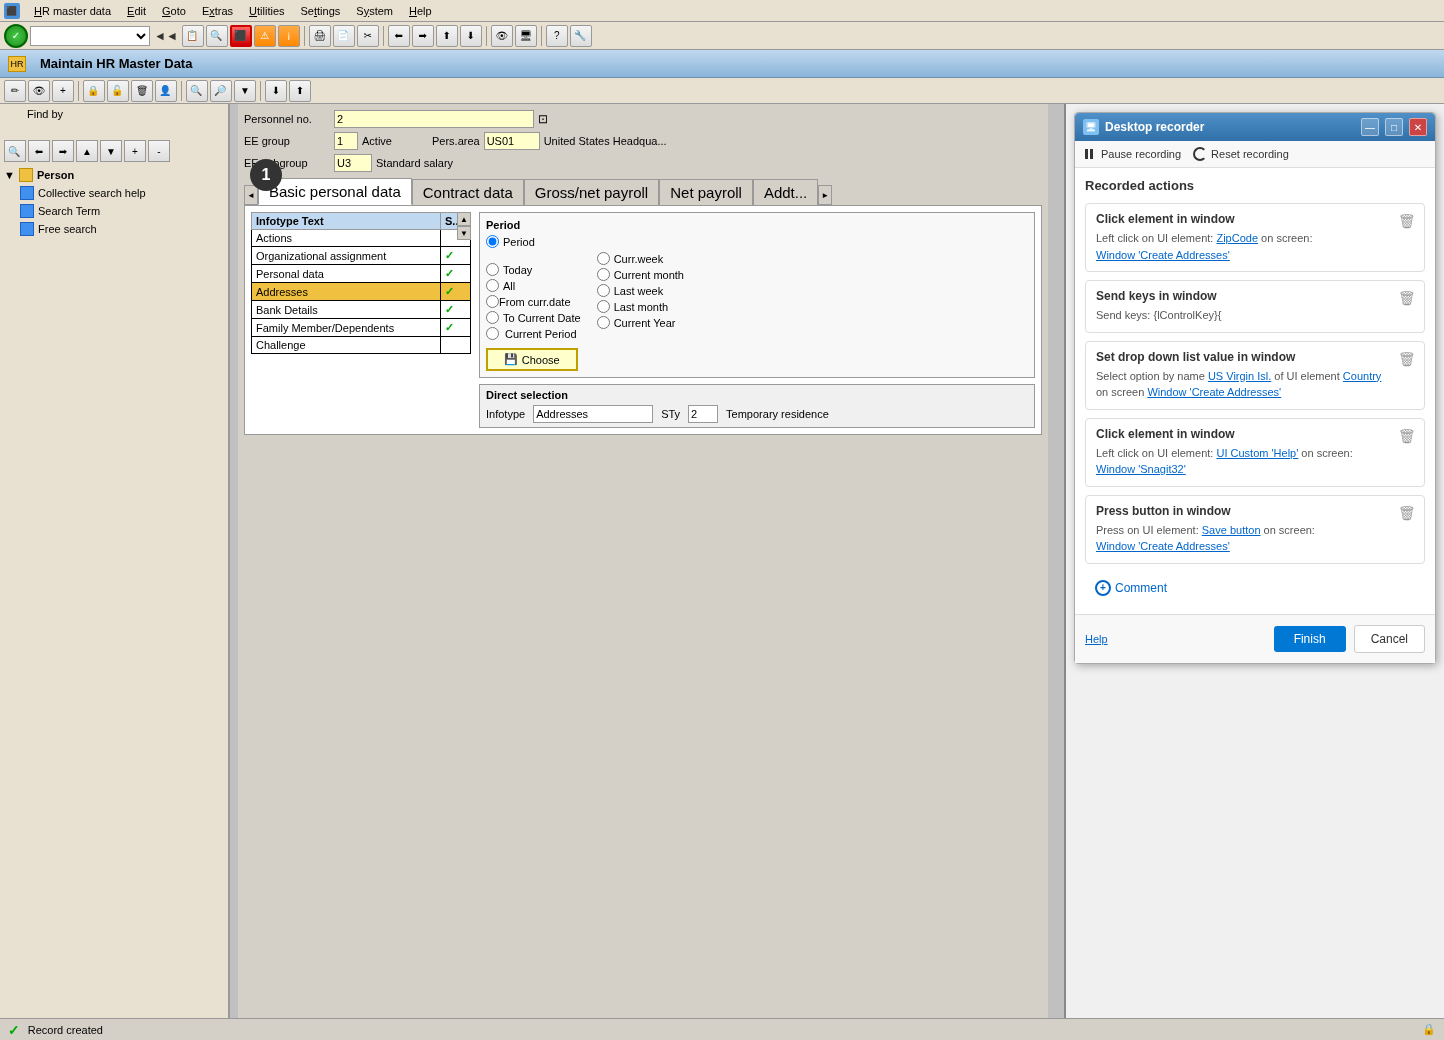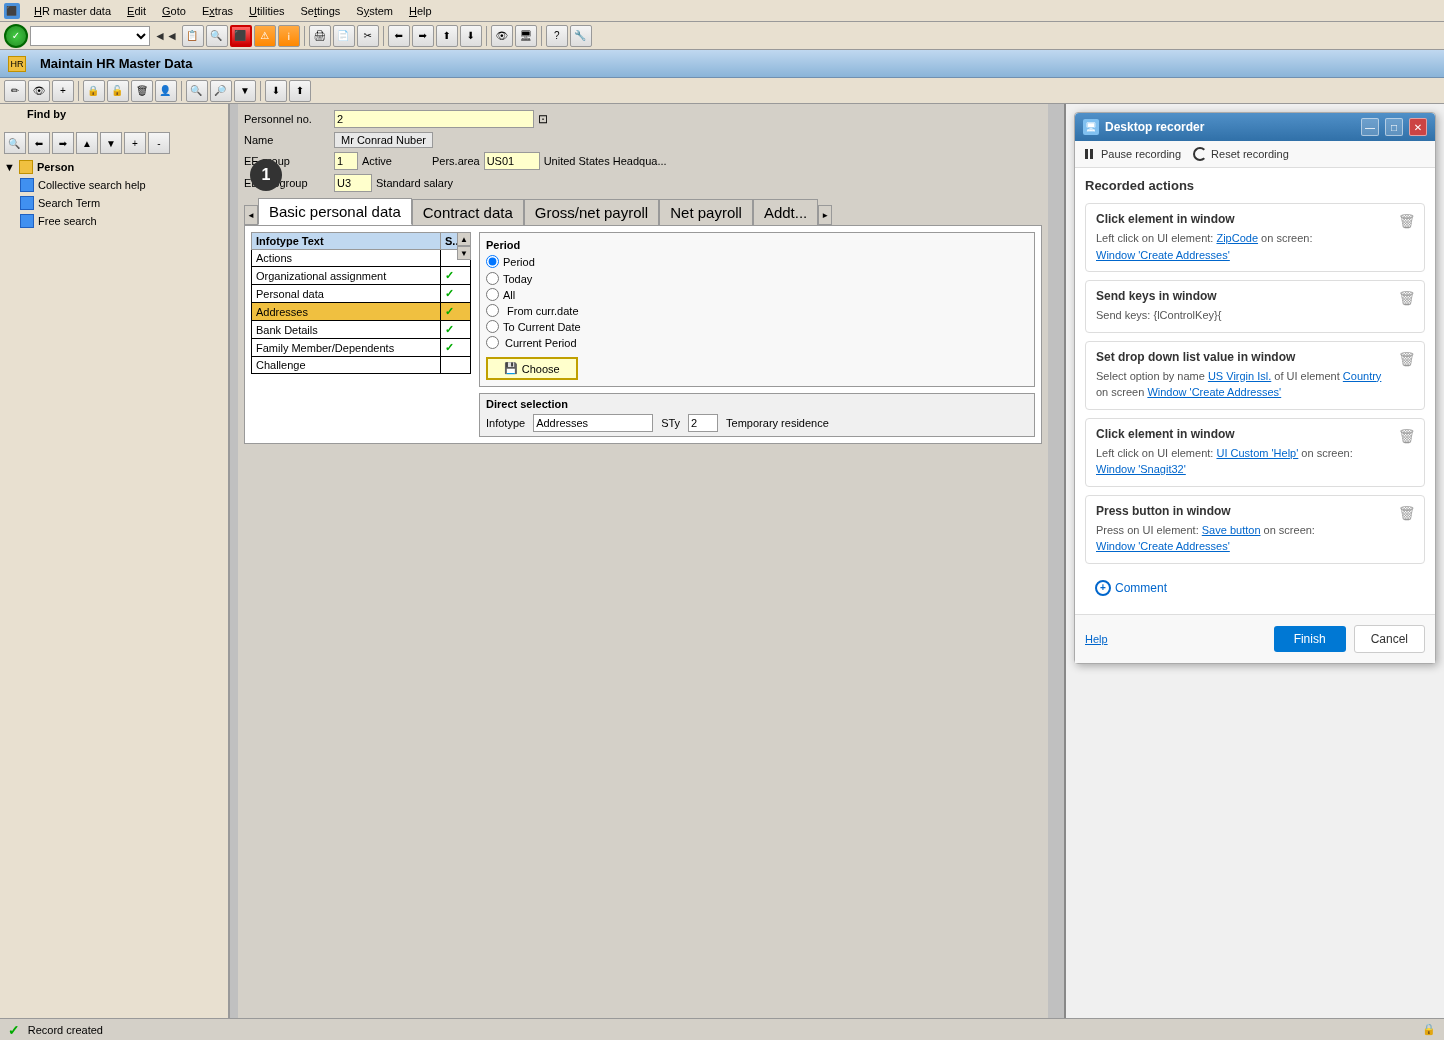--- a/index.html
+++ b/index.html
@@ -23,21 +23,21 @@
     
     .toolbar2 { background: #e8e0d0; height: 26px; display: flex; align-items: center; padding: 2px 4px; border-bottom: 1px solid #999; gap: 2px; }
 
     
     .section-title { background: linear-gradient(to bottom, #c0d8f0, #8ab4d8); height: 28px; display: flex; align-items: center; padding: 0 8px; border-bottom: 1px solid #7090b0; }
     .section-title .icon { width: 16px; height: 16px; background: #f0c040; border: 1px solid #c09000; margin-right: 6px; display: flex; align-items: center; justify-content: center; font-size: 9px; }
     .section-title .title { font-size: 13px; font-weight: bold; color: #000; }
 
     
     .left-panel { width: 230px; background: #e8e0d0; border-right: 2px solid #999; padding: 4px; }
-    .find-by { font-weight: bold; margin-bottom: 12px; font-size: 11px; padding-left: 23px; }
+    .find-by { font-weight: normal; margin-bottom: 20px; font-size: 11px; padding-left: 23px; }
     .tree-item { display: flex; align-items: center; padding: 2px 4px; cursor: pointer; font-size: 11px; }
     .tree-parent { padding: 2px 0px; font-weight: bold; font-size: 11px; }
     .tree-indent { padding-left: 16px; }
 
     
     .form-row { display: flex; align-items: center; margin-bottom: 4px; }
     .form-label { width: 90px; font-size: 11px; color: #000; }
     .form-input { height: 18px; border: 1px solid #999; background: #ffffcc; padding: 0 2px; font-size: 11px; }
     .tab { padding: 4px 10px; border: 1px solid #999; background: #d4d0c8; cursor: pointer; font-size: 15px; border-bottom: none; }
     .tab.active { background: white; border-bottom: 1px solid white; z-index: 1; }
@@ -214,24 +214,20 @@
   </div>
 
   <div style="flex:1; padding:6px; background:#d4d0c8; overflow:hidden;">
 
     <div class="form-row">
       <span class="form-label">Personnel no.</span>
       <input class="form-input" style="width: 200px;" type="text" value="2">
       <span style="margin-left:4px;cursor:pointer;font-size:12px;">⊡</span>
     </div>
     <div class="form-row">
-      <span class="form-label">Name</span>
-      <span style="background:#e8e8e8;border:1px solid #999;padding:1px 6px;font-size:11px;">Mr  Conrad Nuber</span>
-    </div>
-    <div class="form-row">
       <span class="form-label">EE group</span>
       <input class="form-input" style="width: 24px;" type="text" value="1">
       <span style="margin-left:4px;font-size:11px;">Active</span>
       <span style="margin-left:40px;font-size:11px;">Pers.area</span>
       <input class="form-input" style="width: 56px; margin-left: 4px;" type="text" value="US01">
       <span style="margin-left:4px;font-size:11px;">United States Headqua...</span>
     </div>
     <div class="form-row">
       <span class="form-label">EE subgroup</span>
       <input class="form-input" style="width: 38px;" type="text" value="U3">
@@ -304,39 +300,61 @@
           <div class="period-panel">
             <div class="period-title">Period</div>
 
             <div style="display:flex;align-items:center;gap:4px;margin-bottom:4px;">
               <input type="radio" name="period" checked="" style="">
               <span>Period</span>
             </div>
 
             <div style="display:flex;gap:16px;">
               <div style="display:flex;flex-direction:column;gap:3px;">
-                <div style="display:flex;align-items:center;gap:4px;">
+                <div style="display:flex;align-items:center;gap:4px;margin-top:11px;">
                   <input type="radio" name="period" style="">
                   <span>Today</span>
                 </div>
                 <div style="display:flex;align-items:center;gap:4px;">
                   <input type="radio" name="period" style="">
                   <span>All</span>
                 </div>
-                <div style="display:flex;align-items:center;gap:8px;">
+                <div style="display:flex;align-items:center;gap:0;">
                   <input type="radio" name="period" style="">
                   <span>From curr.date</span>
                 </div>
                 <div style="display:flex;align-items:center;gap:4px;">
                   <input type="radio" name="period" style="">
                   <span>To Current Date</span>
                 </div>
                 <div style="display:flex;align-items:center;gap:6px;">
                   <input type="radio" name="period" style="">
                   <span>Current Period</span>
+                </div>
+              </div>
+              <div style="display:flex;flex-direction:column;gap:3px;">
+                <div style="display:flex;align-items:center;gap:4px;">
+                  <input type="radio" name="period" style="">
+                  <span>Curr.week</span>
+                </div>
+                <div style="display:flex;align-items:center;gap:4px;">
+                  <input type="radio" name="period" style="">
+                  <span>Current month</span>
+                </div>
+                <div style="display:flex;align-items:center;gap:4px;">
+                  <input type="radio" name="period" style="">
+                  <span>Last week</span>
+                </div>
+                <div style="display:flex;align-items:center;gap:4px;">
+                  <input type="radio" name="period" style="">
+                  <span>Last month</span>
+                </div>
+                <div style="display:flex;align-items:center;gap:4px;">
+                  <input type="radio" name="period" style="">
+                  <span>Current Year</span>
                 </div>
               </div>
             </div>
 
             <div style="margin-top:8px;">
               <button class="choose-btn">
                 <span>💾</span>
                 <span>Choose</span>
               </button>
             </div>

